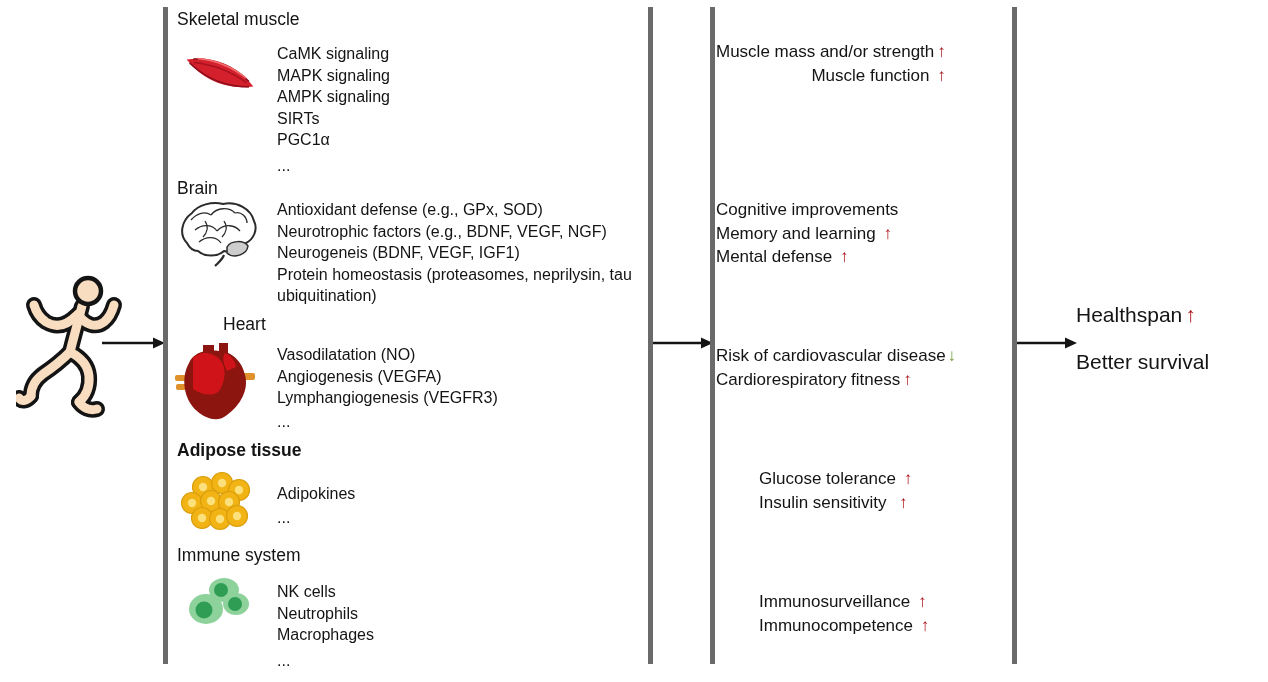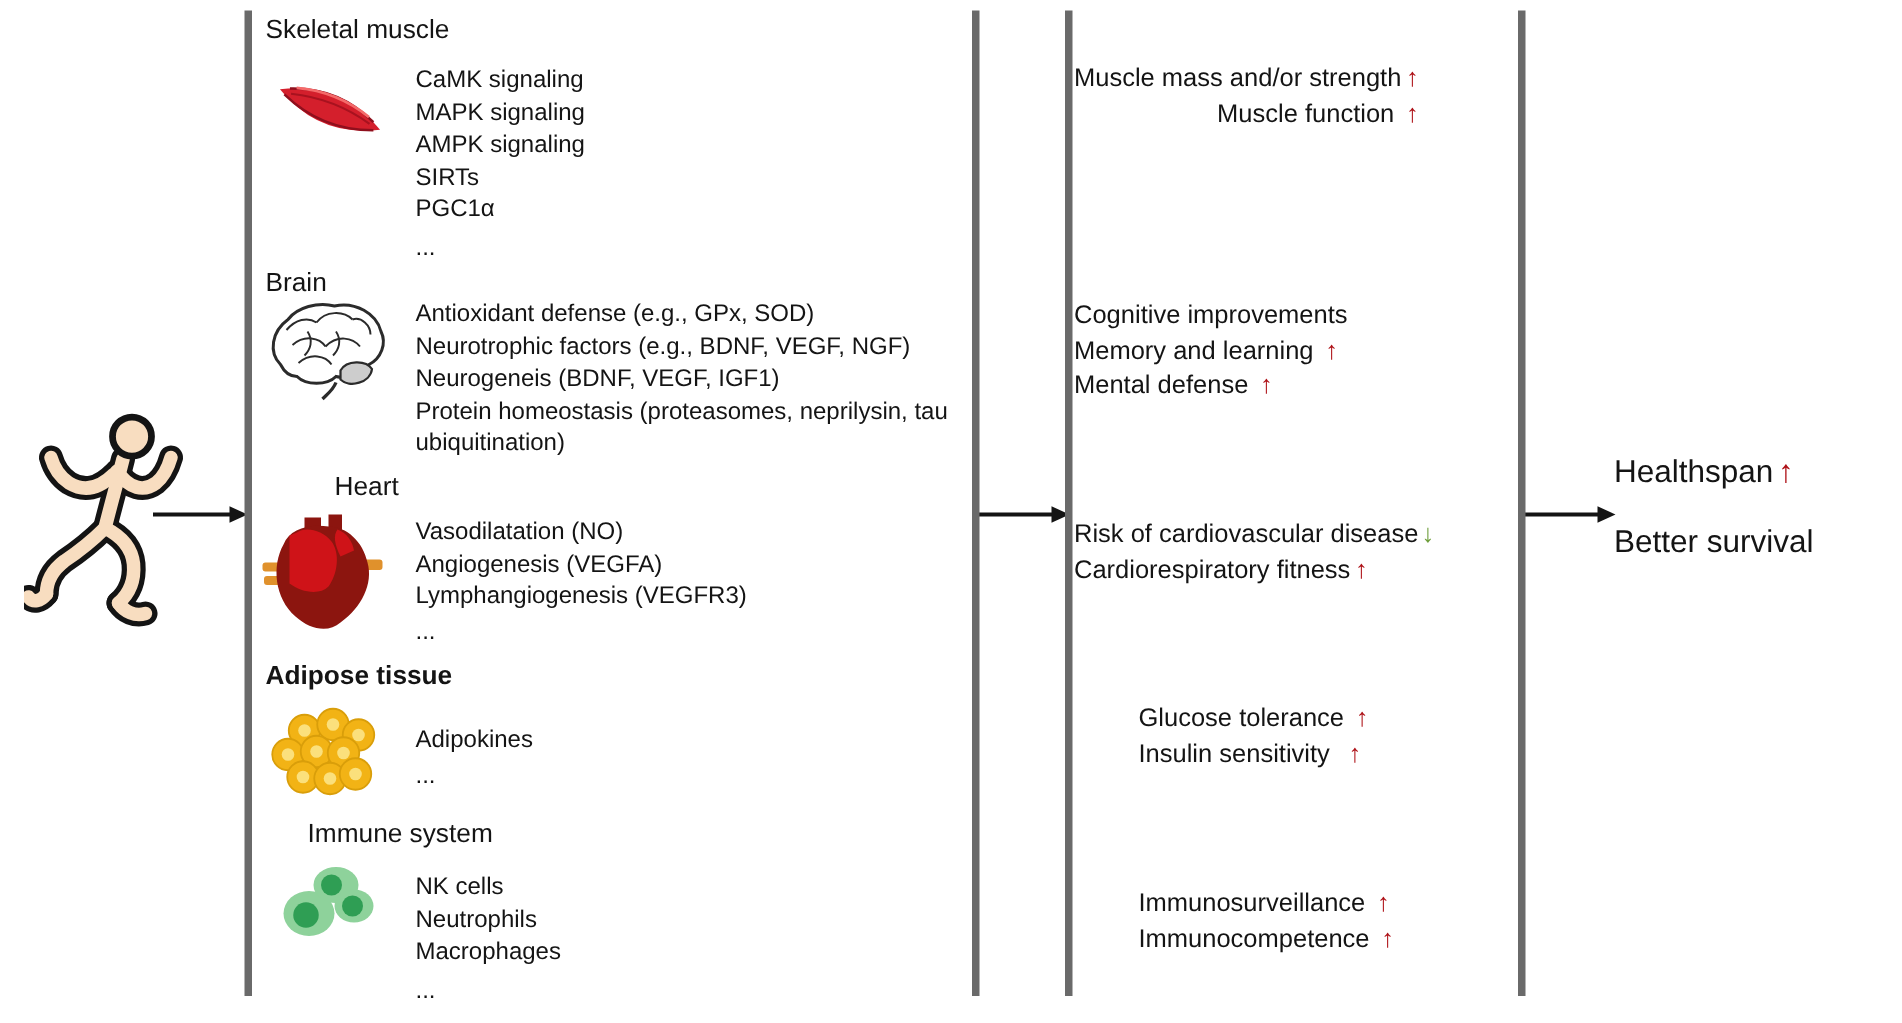--- a/index.html
+++ b/index.html
@@ -152,21 +152,21 @@
           <circle cx="41" cy="48" r="4.2"></circle>
           <circle cx="58" cy="45" r="4.2"></circle>
       </g>
     </g>
   </svg>
   <div class="items" style="top:482px; line-height:24px;">
     <div>Adipokines</div>
     <div>...</div>
   </div>
 
-  <div class="heading" style="left:177px; top:545px;margin-left:28px;">Immune system</div>
+  <div class="heading" style="left:177px; top:545px;">Immune system</div>
   <svg class="icon" style="left:187px; top:576px;" width="64" height="50" viewBox="0 0 64 50">
     <g fill="#8ed29b">
       <ellipse cx="19" cy="33" rx="17" ry="15"></ellipse>
       <ellipse cx="37" cy="14" rx="15" ry="12"></ellipse>
       <ellipse cx="49" cy="28" rx="13" ry="11"></ellipse>
     </g>
     <g fill="#2f9e54">
       <circle cx="17" cy="34" r="8.5"></circle>
       <circle cx="34" cy="14" r="7"></circle>
       <circle cx="48" cy="28" r="7"></circle>

